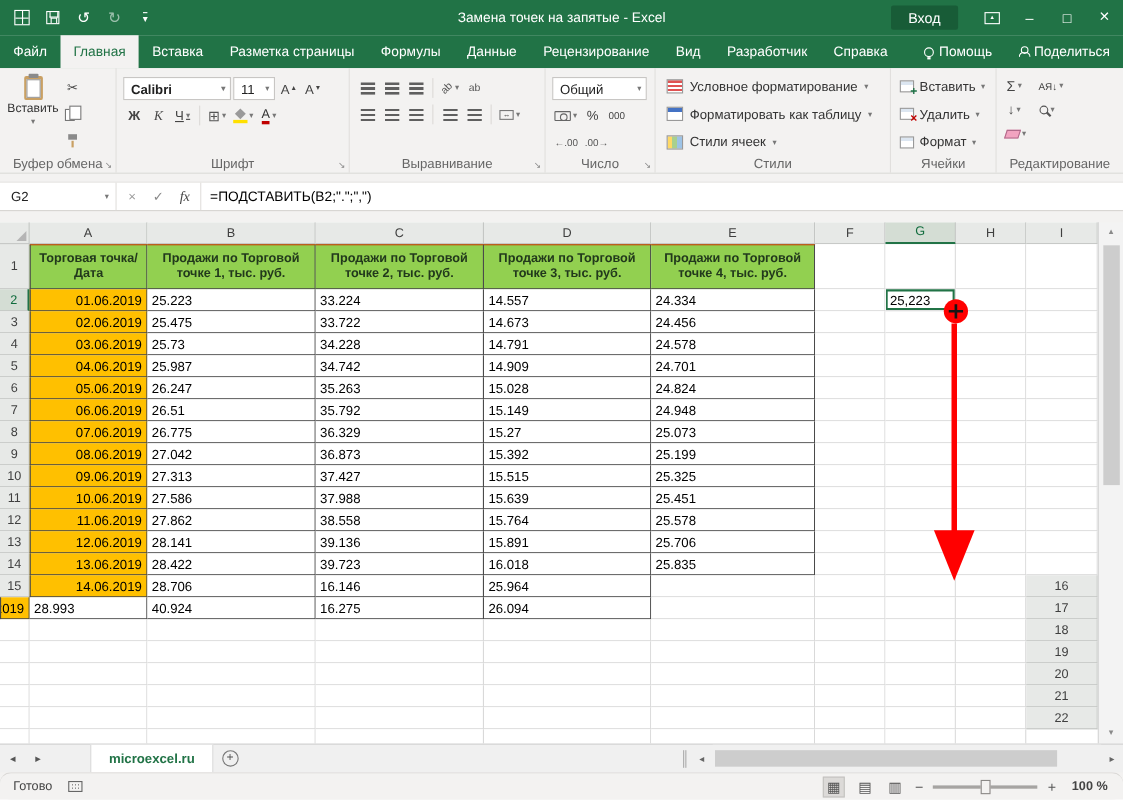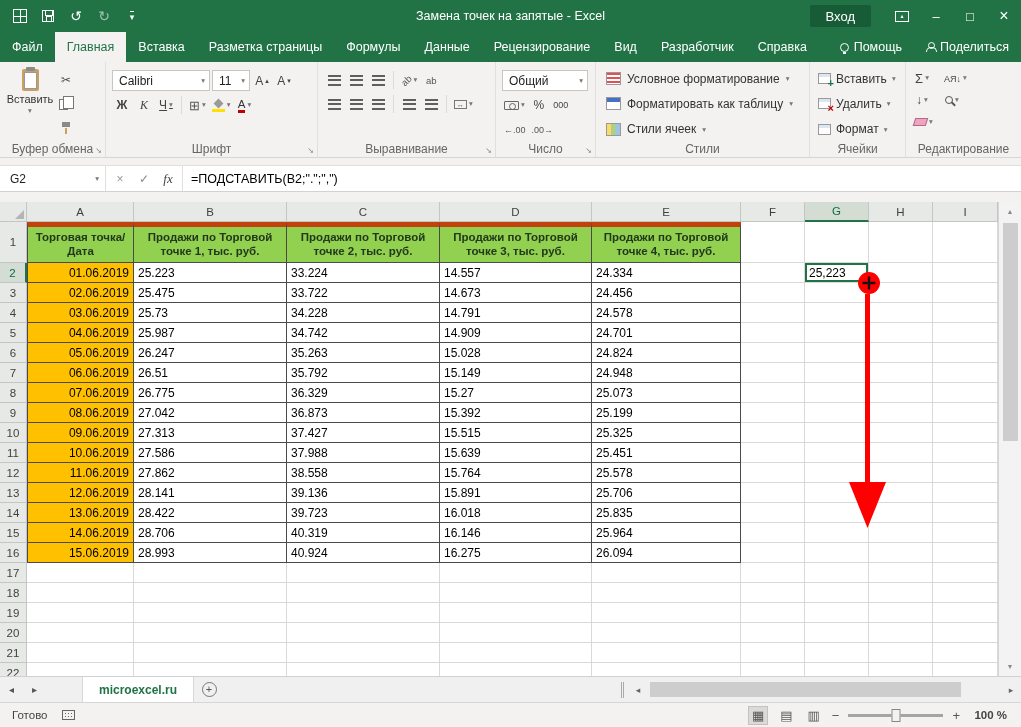--- a/index.html
+++ b/index.html
@@ -57,21 +57,21 @@
   .smallcol{display:flex;flex-direction:column;gap:4px;padding-top:4px;margin-left:2px;}
   .i-copy{width:9px;height:11px;border:1px solid #777;background:#fff;position:relative;}
   .i-copy::after{content:"";position:absolute;top:-4px;left:3px;width:9px;height:11px;border:1px solid #777;background:#fff;}
   .i-brush{width:12px;height:12px;position:relative;}
   .i-brush::before{content:"";position:absolute;top:0;left:2px;width:8px;height:5px;background:#8a8a8a;}
   .i-brush::after{content:"";position:absolute;top:6px;left:5px;width:2px;height:6px;background:#c9a063;}
 
   .g-font{width:212px;}
   .combo{background:#fff;border:1px solid #c8c6c4;height:21px;display:flex;align-items:center;font-size:12px;color:#222;padding:0 4px 0 6px;}
   .combo .da{margin-left:auto;padding-left:4px;}
-  .w-name{width:98px;}
+  .w-name{width:98px;font-weight:bold;}
   .w-size{width:38px;}
   .tiny{font-size:7px;line-height:1;}
   .fb{font-weight:bold;}
   .fi{font-style:italic;font-family:"Liberation Serif",serif;}
   .fu{text-decoration:underline;}
   .i-borders{font-size:13px;color:#555;}
   .i-bucket{width:13px;height:13px;position:relative;}
   .i-bucket::before{content:"";position:absolute;top:1px;left:3px;width:7px;height:7px;background:#9a9a9a;transform:rotate(45deg);}
   .i-bucket::after{content:"";position:absolute;bottom:0;left:0;width:13px;height:3px;background:#ffe000;}
   .i-fontcolor{position:relative;font-size:11.5px;color:#333;padding-bottom:3px;}
@@ -129,21 +129,21 @@
   .grid{display:grid;grid-template-columns:27px 107px 153px 153px 152px 149px 64px 64px 64px 65px;grid-template-rows:20px 41px;grid-auto-rows:20px;}
   .gc{border-right:1px solid #d9d9d9;border-bottom:1px solid #d9d9d9;display:flex;align-items:center;font-size:12px;color:#000;background:#fff;overflow:hidden;padding:0 3px;}
   .ch,.rh{background:#e7e9e7;border-right:1px solid #c4c6c4;border-bottom:1px solid #c4c6c4;justify-content:center;color:#3f3f3f;font-size:11.5px;padding:0;}
   .ch.sel{background:#d4ddd4;color:#0f6b3c;border-bottom:2px solid var(--excel-green);}
   .rh.sel{background:#d4ddd4;color:#0f6b3c;border-right:2px solid var(--excel-green);}
   .corner{position:relative;}
   .corner::after{content:"";position:absolute;right:2px;bottom:2px;border-left:9px solid transparent;border-bottom:9px solid #b5b5b5;}
   .green{background:var(--header-green);font-weight:bold;font-size:11.5px;justify-content:center;text-align:center;color:#22391c;line-height:1.2;padding:1px 2px;}
   .orange{background:var(--date-orange);justify-content:flex-end;padding-right:4px;}
   .tb{border-right:1px solid #4a4a4a;border-bottom:1px solid #4a4a4a;}
-  .tt{border-top:5px solid #c2410c;}
+  .tt{border-top:1px solid #c2410c;}
   .tl{border-left:1px solid #4a4a4a;}
   .val{padding-left:4px;}
   .selcell{box-shadow:inset 0 0 0 2px var(--excel-green);position:relative;overflow:visible;padding-left:4px;}
   .selcell::after{content:"";position:absolute;right:-2px;bottom:-2px;width:5px;height:5px;background:var(--excel-green);border:1px solid #fff;}
   .annot{position:absolute;top:0;left:0;pointer-events:none;}
   .annot line{stroke:var(--arrow-red);stroke-width:5;}
   .annot polygon,.annot circle{fill:var(--arrow-red);}
   .annot .plus{stroke:#151515;stroke-width:2.4;fill:none;}
 
   
@@ -158,21 +158,21 @@
   .stab{height:100%;display:flex;align-items:center;padding:0 16px;background:#fff;border-left:1px solid #d8d8d8;border-right:1px solid #d8d8d8;color:var(--excel-green);font-weight:bold;font-size:12px;margin-left:36px;}
   .addsheet{width:30px;display:flex;align-items:center;justify-content:center;}
   .plus-circle{width:15px;height:15px;border:1px solid #777;border-radius:50%;display:flex;align-items:center;justify-content:center;font-size:11px;color:#555;line-height:1;}
   .hscroll{margin-left:auto;display:flex;align-items:center;width:400px;height:100%;}
   .splitv{width:3px;height:16px;border-left:1px solid #aaa;border-right:1px solid #aaa;margin-right:4px;}
   .harrow{width:20px;text-align:center;color:#666;font-size:9px;}
   .htrack{flex:1;height:100%;display:flex;align-items:center;background:#f0f0f0;}
   .hthumb{height:15px;width:88%;margin-left:2px;background:#cdcdcd;}
 
   
-  .sbar{position:absolute;top:702px;left:0;right:0;height:25px;background:#f3f2f1;border-top:1px solid #d8d6d4;display:flex;align-items:center;font-size:11.5px;color:#444;}
+  .sbar{position:absolute;top:702px;left:0;right:0;height:25px;background:#f3f2f1;border-top:1px solid #d8d6d4;display:flex;align-items:center;font-size:11.5px;color:#444;border-radius:10px;}
   .ready{padding-left:12px;}
   .i-acc{width:13px;height:10px;border:1px solid #666;margin-left:14px;background:
     repeating-linear-gradient(90deg,#666 0 1px,transparent 1px 3px) 2px 2px/8px 1px no-repeat,
     repeating-linear-gradient(90deg,#666 0 1px,transparent 1px 3px) 2px 5px/8px 1px no-repeat;}
   .sright{margin-left:auto;display:flex;align-items:center;gap:9px;padding-right:14px;}
   .vbtn{font-size:13px;color:#555;padding:1px 3px;}
   .vbtn.sel{background:#dcdad8;border:1px solid #c4c2c0;}
   .zminus,.zplus{font-size:13px;color:#555;}
   .ztrack{width:95px;height:3px;background:#a6a4a2;position:relative;}
   .ztick{position:absolute;left:50%;top:-3px;width:1px;height:9px;background:#a6a4a2;}
@@ -600,21 +600,20 @@
         <div class="gc tb val">39.723</div>
         <div class="gc tb val">16.018</div>
         <div class="gc tb val">25.835</div>
         <div class="gc"></div>
         <div class="gc"></div>
         <div class="gc"></div>
         <div class="gc"></div>
         <div class="gc rh">15</div>
         <div class="gc orange tb tl">14.06.2019</div>
         <div class="gc tb val">28.706</div>
-        <div class="gc tb val">40.319</div>
         <div class="gc tb val">16.146</div>
         <div class="gc tb val">25.964</div>
         <div class="gc"></div>
         <div class="gc"></div>
         <div class="gc"></div>
         <div class="gc"></div>
         <div class="gc rh">16</div>
         <div class="gc orange tb tl">15.06.2019</div>
         <div class="gc tb val">28.993</div>
         <div class="gc tb val">40.924</div>

